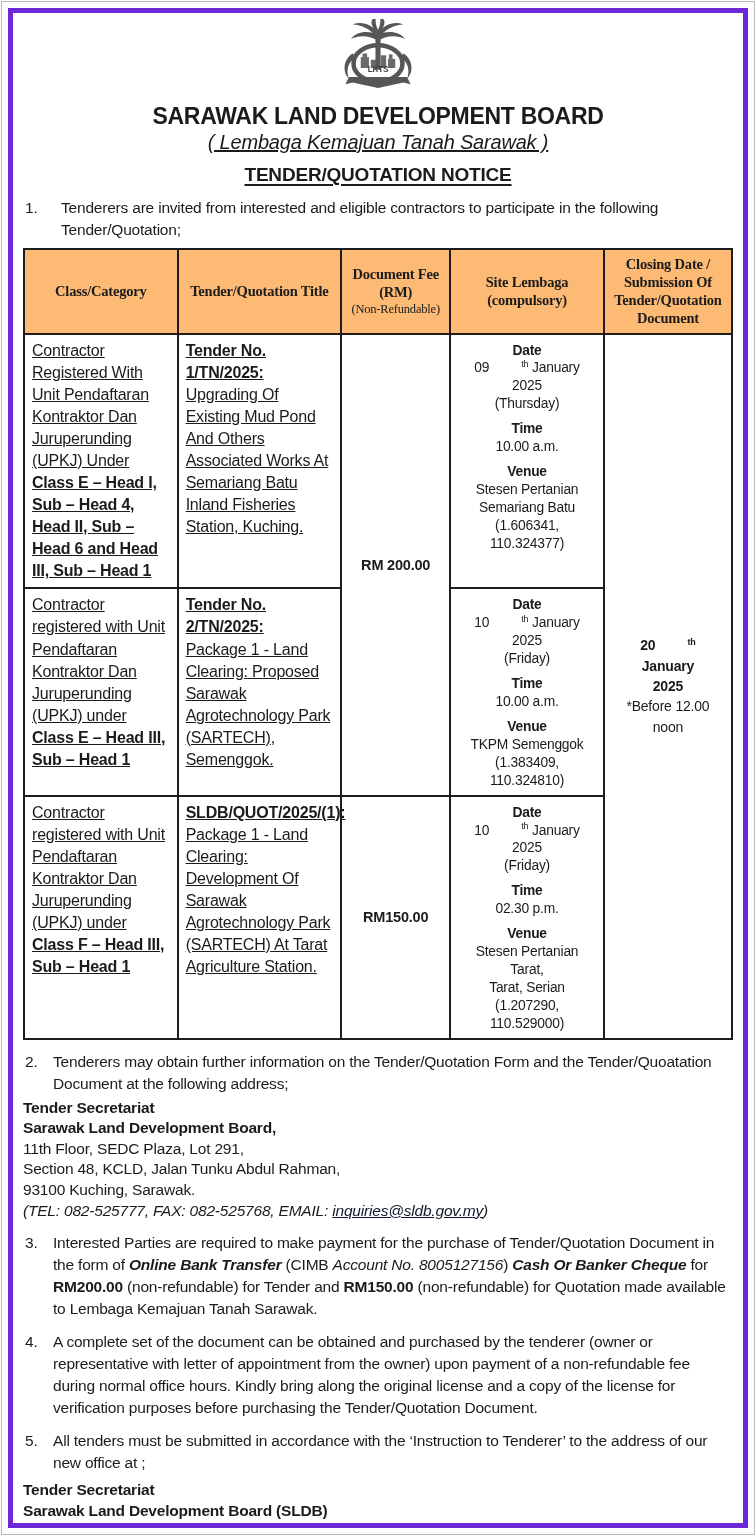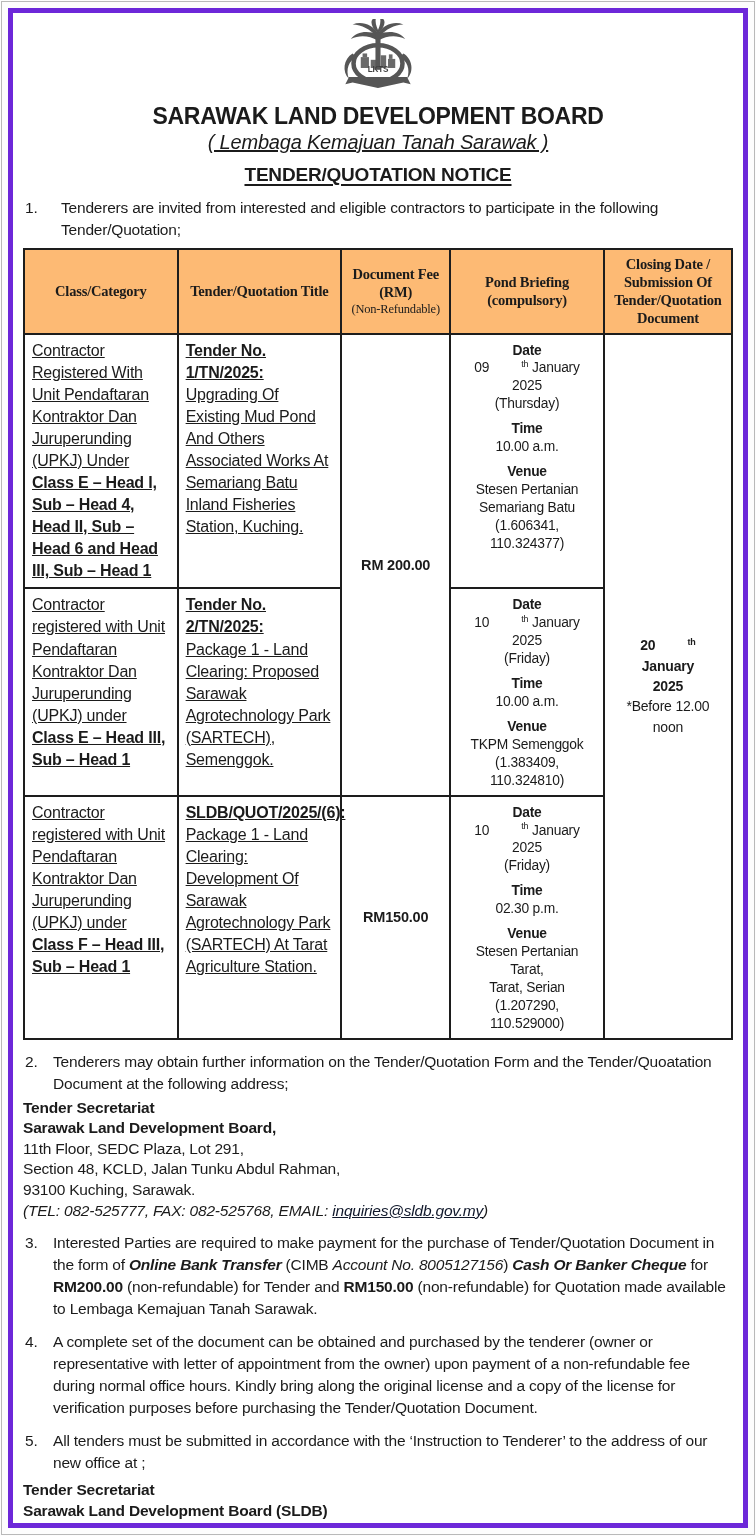--- a/index.html
+++ b/index.html
@@ -105,21 +105,21 @@
     <tbody>
         <tr>
       <th>Class/Category</th>
       <th>Tender/Quotation Title</th>
       <th>
         <span class="block">Document Fee</span>
         <span class="block">(RM)</span>
         <span class="block sub">(Non-Refundable)</span>
       </th>
       <th>
-        <span class="block">Pond Briefing</span>
+        <span class="block">Site Lembaga</span>
         <span class="block">(compulsory)</span>
       </th>
       <th>Closing Date / Submission Of Tender/Quotation Document</th>
     </tr>
 
     <tr class="r1">
       <td class="cell">
         <span>Contractor Registered With Unit Pendaftaran Kontraktor Dan Juruperunding (UPKJ) Under </span><span class="b">Class E – Head I, Sub – Head 4, Head II, Sub – Head 6 and Head III, Sub – Head 1</span>
       </td>
       <td class="cell">
@@ -164,21 +164,21 @@
         <div>TKPM Semenggok</div>
         <div>(1.383409, 110.324810)</div>
       </td>
     </tr>
 
     <tr class="r3">
       <td class="cell">
         <span>Contractor registered with Unit Pendaftaran Kontraktor Dan Juruperunding (UPKJ) under </span><span class="b">Class F – Head III, Sub – Head 1</span>
       </td>
       <td class="cell">
-        <span class="b block">SLDB/QUOT/2025/(6):</span>
+        <span class="b block">SLDB/QUOT/2025/(1):</span>
         <span>Package 1 - Land Clearing: Development Of Sarawak Agrotechnology Park (SARTECH) At Tarat Agriculture Station.</span>
       </td>
       <td class="fee">RM150.00</td>
       <td class="brief">
         <div class="b-label">Date</div>
         <div><span>10</span><sup>th</sup><span> January 2025</span></div>
         <div>(Friday)</div>
         <div class="b-label">Time</div>
         <div>02.30 p.m.</div>
         <div class="b-label">Venue</div>

